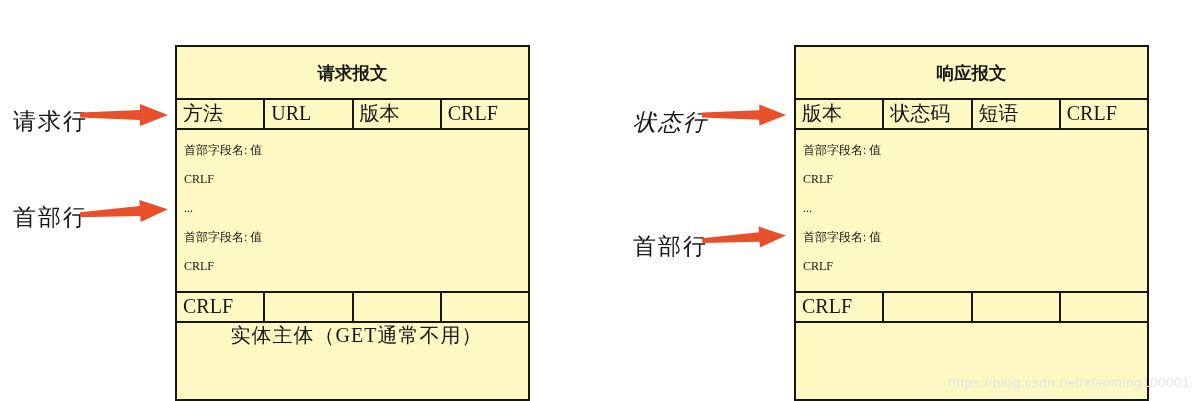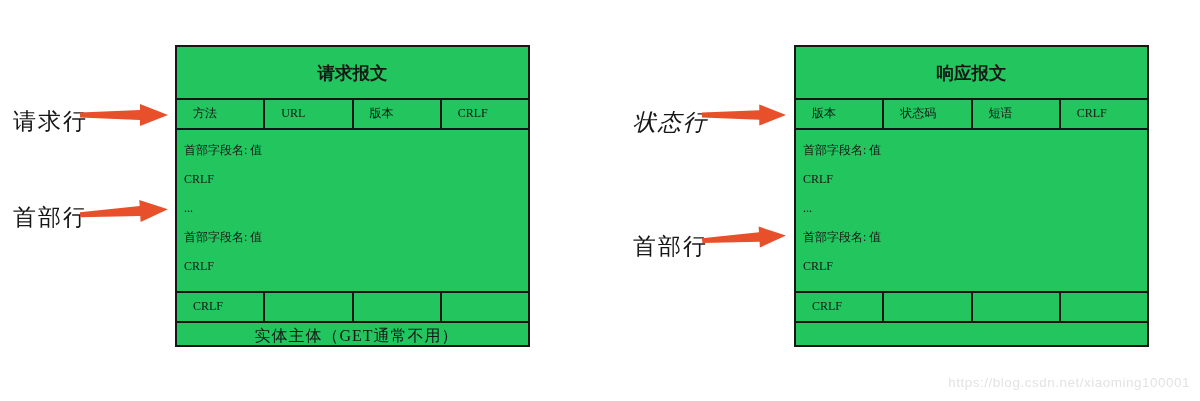--- a/index.html
+++ b/index.html
@@ -9,59 +9,59 @@
     width:1200px; height:401px;
     background:#ffffff;
     overflow:hidden;
     font-family:"Liberation Serif","DejaVu Serif",serif;
     color:#161616;
   }
   
   .msg-table {
     position:absolute;
     top:45px;
-    width:355px; height:302px;
+    width:355px; height:356px;
     border:2px solid #161616;
-    background:#22c55e;
+    background:#fef9c3;
   }
   .msg-table.left  { left:175px; }
   .msg-table.right { left:794px; }
 
   .t-title {
     height:53px;
     border-bottom:2px solid #161616;
     text-align:center;
     line-height:52px;
     font-weight:bold;
     font-size:17.5px;
   }
   .t-row { display:flex; border-bottom:2px solid #161616; }
   .t-row.start { height:30px; }
   .t-row.crlf  { height:30px; }
   .t-cell {
     flex:1 1 0;
     border-right:2px solid #161616;
-    padding-left:16px;
-    font-size:12px;
+    padding-left:6px;
+    font-size:20px;
     line-height:27px;
     overflow:hidden;
     white-space:nowrap;
   }
   .t-cell:last-child { border-right:none; }
   .t-headers {
     height:163px;
     border-bottom:2px solid #161616;
     padding:6px 8px 0 7px;
     font-size:12px;
     line-height:29px;
   }
   .t-body {
     height:27px;
     text-align:center;
-    font-size:16px;
+    font-size:20px;
     line-height:25px;
     letter-spacing:1px;
     margin-left:8px;
   }
   
   .side-label {
     position:absolute;
     font-size:23px;
     letter-spacing:2px;
     white-space:nowrap;

